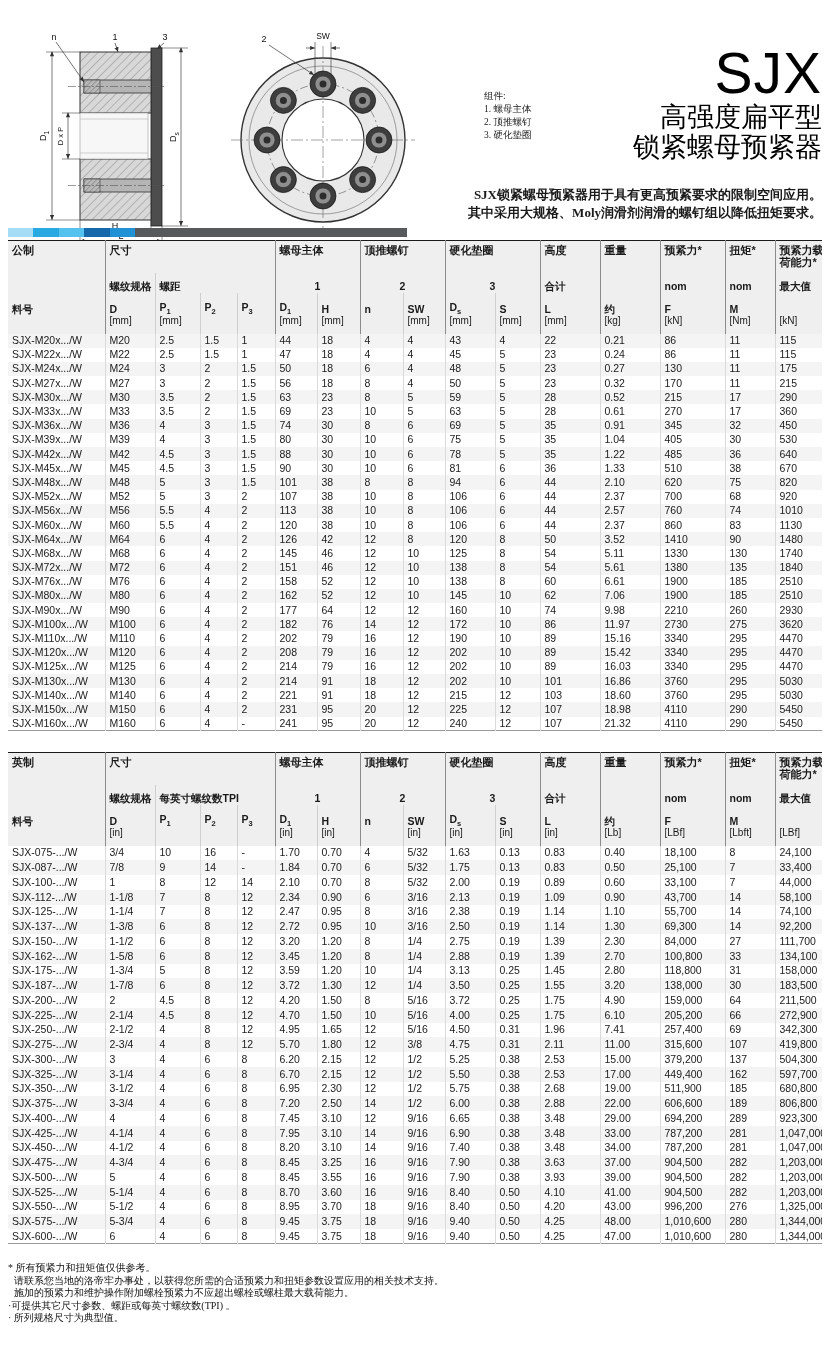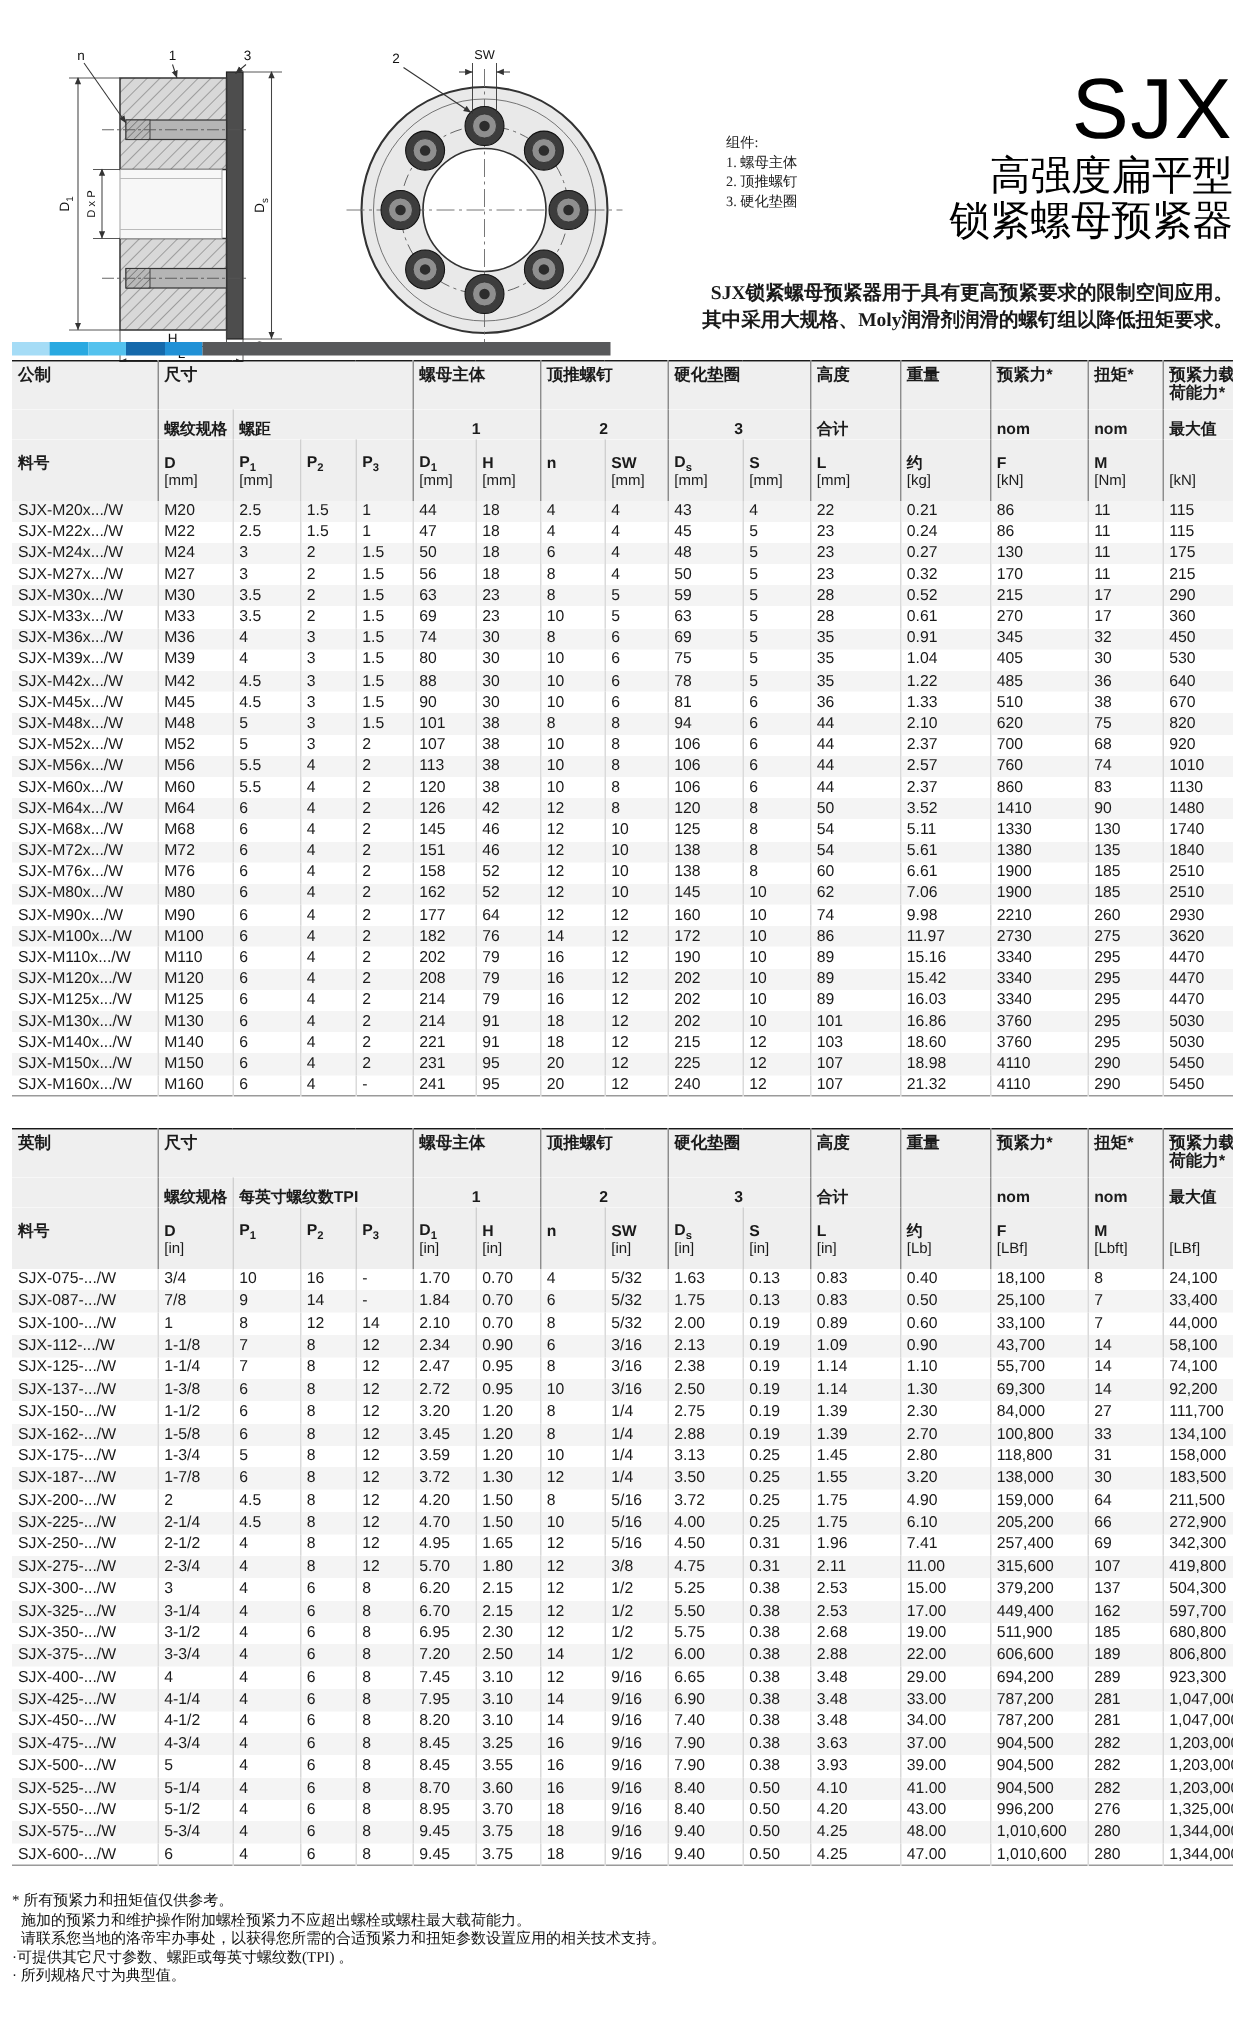--- a/index.html
+++ b/index.html
@@ -1360,17 +1360,17 @@
         <td>47.00</td>
         <td>1,010,600</td>
         <td>280</td>
         <td>1,344,000</td>
       </tr>
     </tbody>
 </table>
 
 <div class="fnotes">
     <div>* 所有预紧力和扭矩值仅供参考。</div>
+    <div>请联系您当地的洛帝牢办事处，以获得您所需的合适预紧力和扭矩参数设置应用的相关技术支持。</div>
     <div>施加的预紧力和维护操作附加螺栓预紧力不应超出螺栓或螺柱最大载荷能力。</div>
-    <div>请联系您当地的洛帝牢办事处，以获得您所需的合适预紧力和扭矩参数设置应用的相关技术支持。</div>
     <div>·可提供其它尺寸参数、螺距或每英寸螺纹数(TPI) 。</div>
     <div>· 所列规格尺寸为典型值。</div>
   </div>
 
 </body></html>

